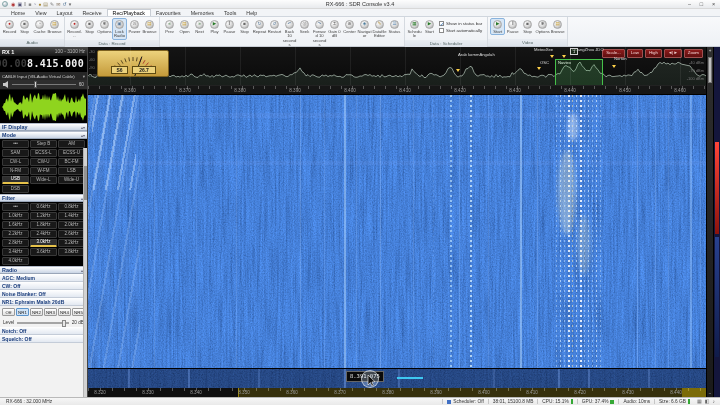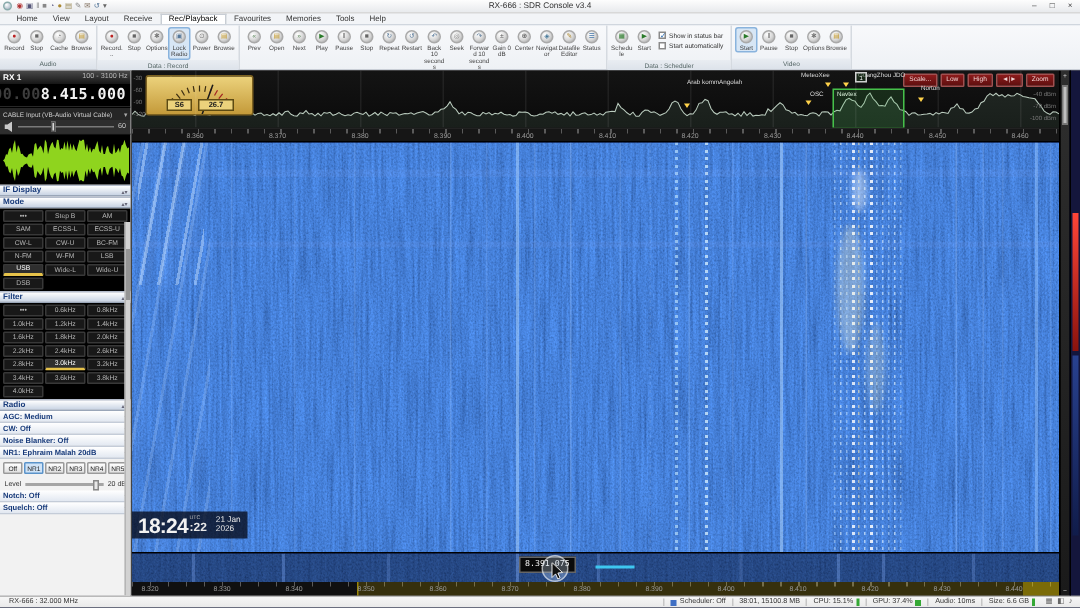--- a/index.html
+++ b/index.html
@@ -638,31 +638,20 @@
             <div class="sig" style="left: 512px; width: 1px; opacity: 0.45; background: repeating-linear-gradient(rgb(205, 232, 255) 0px, rgb(205, 232, 255) 2px, transparent 2px, transparent 5px);"></div>
             <div class="sig" style="left: 549px; width: 1px; opacity: 0.35; background: rgb(156, 196, 255);"></div>
             <div class="sig" style="left: 567px; width: 1px; opacity: 0.25; background: rgb(156, 196, 255);"></div>
             <div class="sig" style="left: 580px; width: 1px; opacity: 0.2; background: rgb(156, 196, 255);"></div>
             <div class="sig" style="left: 602px; width: 2px; opacity: 0.45; background: rgb(156, 200, 255);"></div>
             <div class="sig" style="left: 612px; width: 1px; opacity: 0.2; background: rgb(156, 196, 255);"></div>
             <div class="patch" style="left: 470px; top: 55px; width: 18px; height: 85px; background: rgba(255, 250, 210, 0.3);"></div>
             <div class="patch" style="left: 480px; top: 18px; width: 10px; height: 28px; background: rgba(235, 245, 255, 0.45);"></div>
             <div class="patch" style="left: 490px; top: 120px; width: 12px; height: 60px; background: rgba(255, 240, 180, 0.22);"></div>
           </div>
-        <div class="clock">
-          <span class="chm">18:24</span>
-          <span class="csec">
-            <span class="cutc">UTC</span>
-            <span class="csecv">:22</span>
-          </span>
-          <span class="cdate">
-            <span>21 Jan</span>
-            <span>2026</span>
-          </span>
-        </div>
       <div class="hband" style="top: 18px; height: 5px;"></div>
           <div class="hband" style="top: 66px; height: 4px;"></div>
         </div>
 
       <div class="navigator" id="navigator">
         <svg class="noise" width="618" height="20">
           <rect width="618" height="20" filter="url(#nzBase)" opacity="0.8"></rect>
           <rect width="618" height="20" filter="url(#nzStreak)" opacity="0.6"></rect>
           <rect width="618" height="20" fill="rgba(0,2,20,0.35)"></rect>
         </svg>

